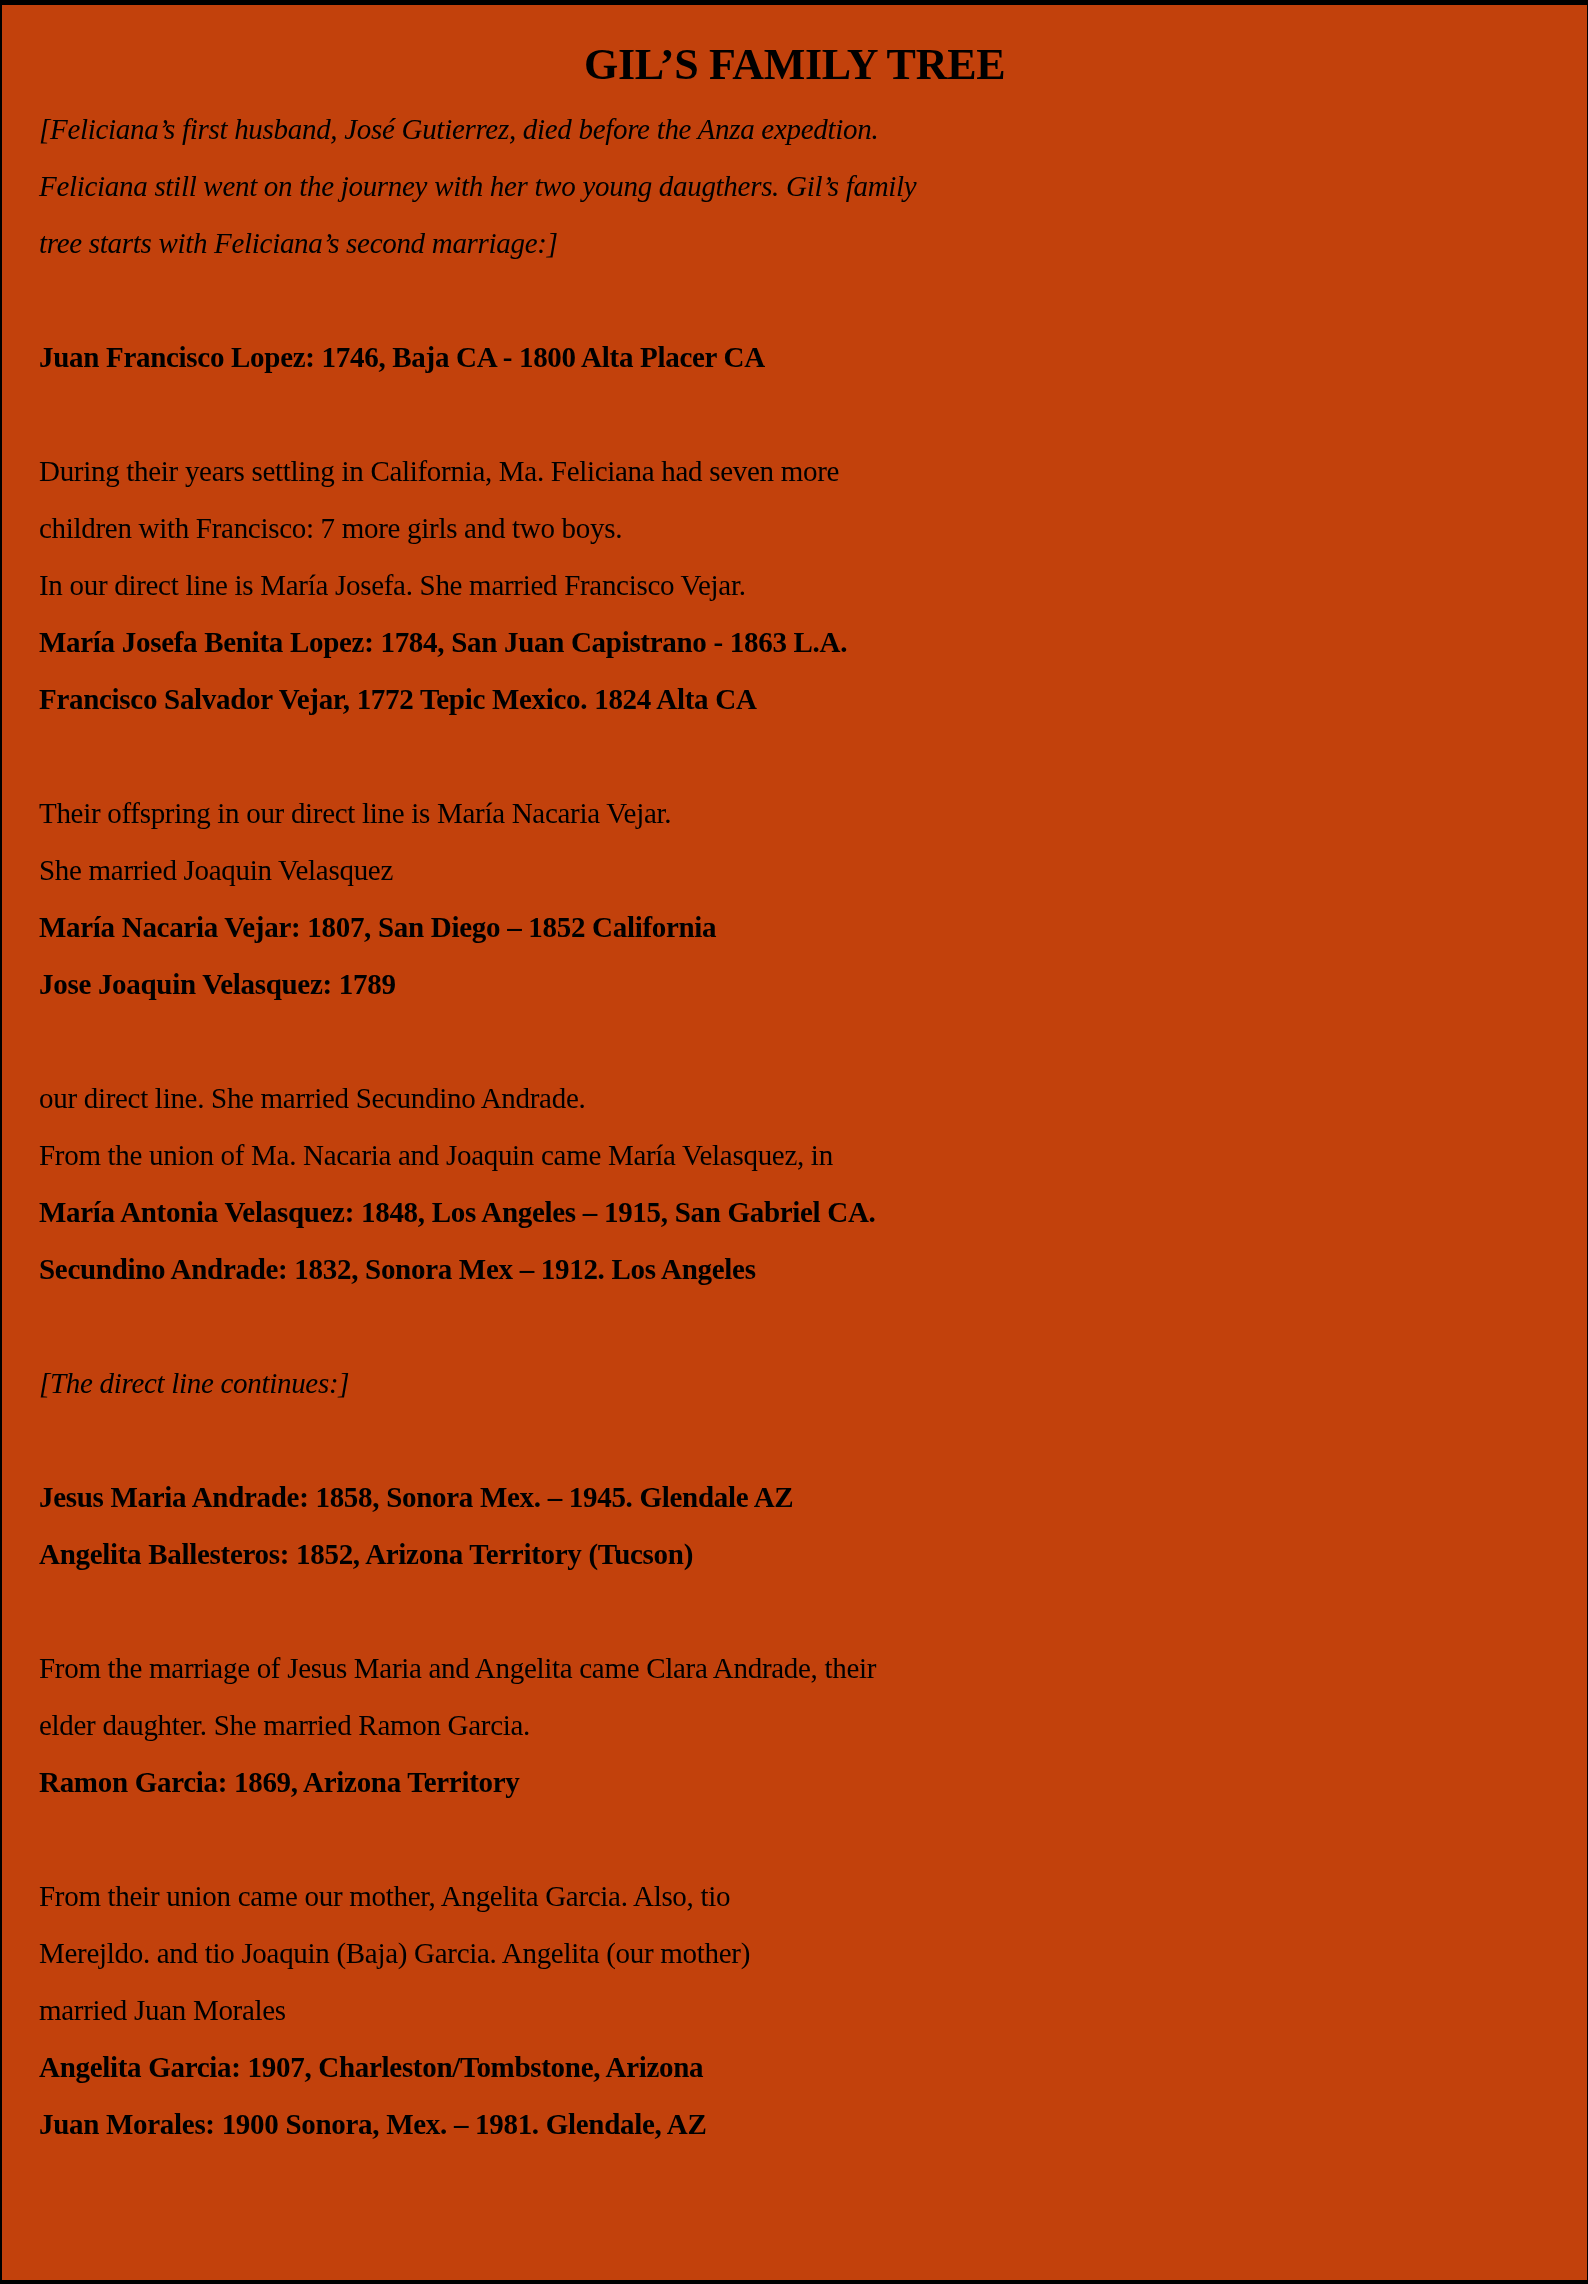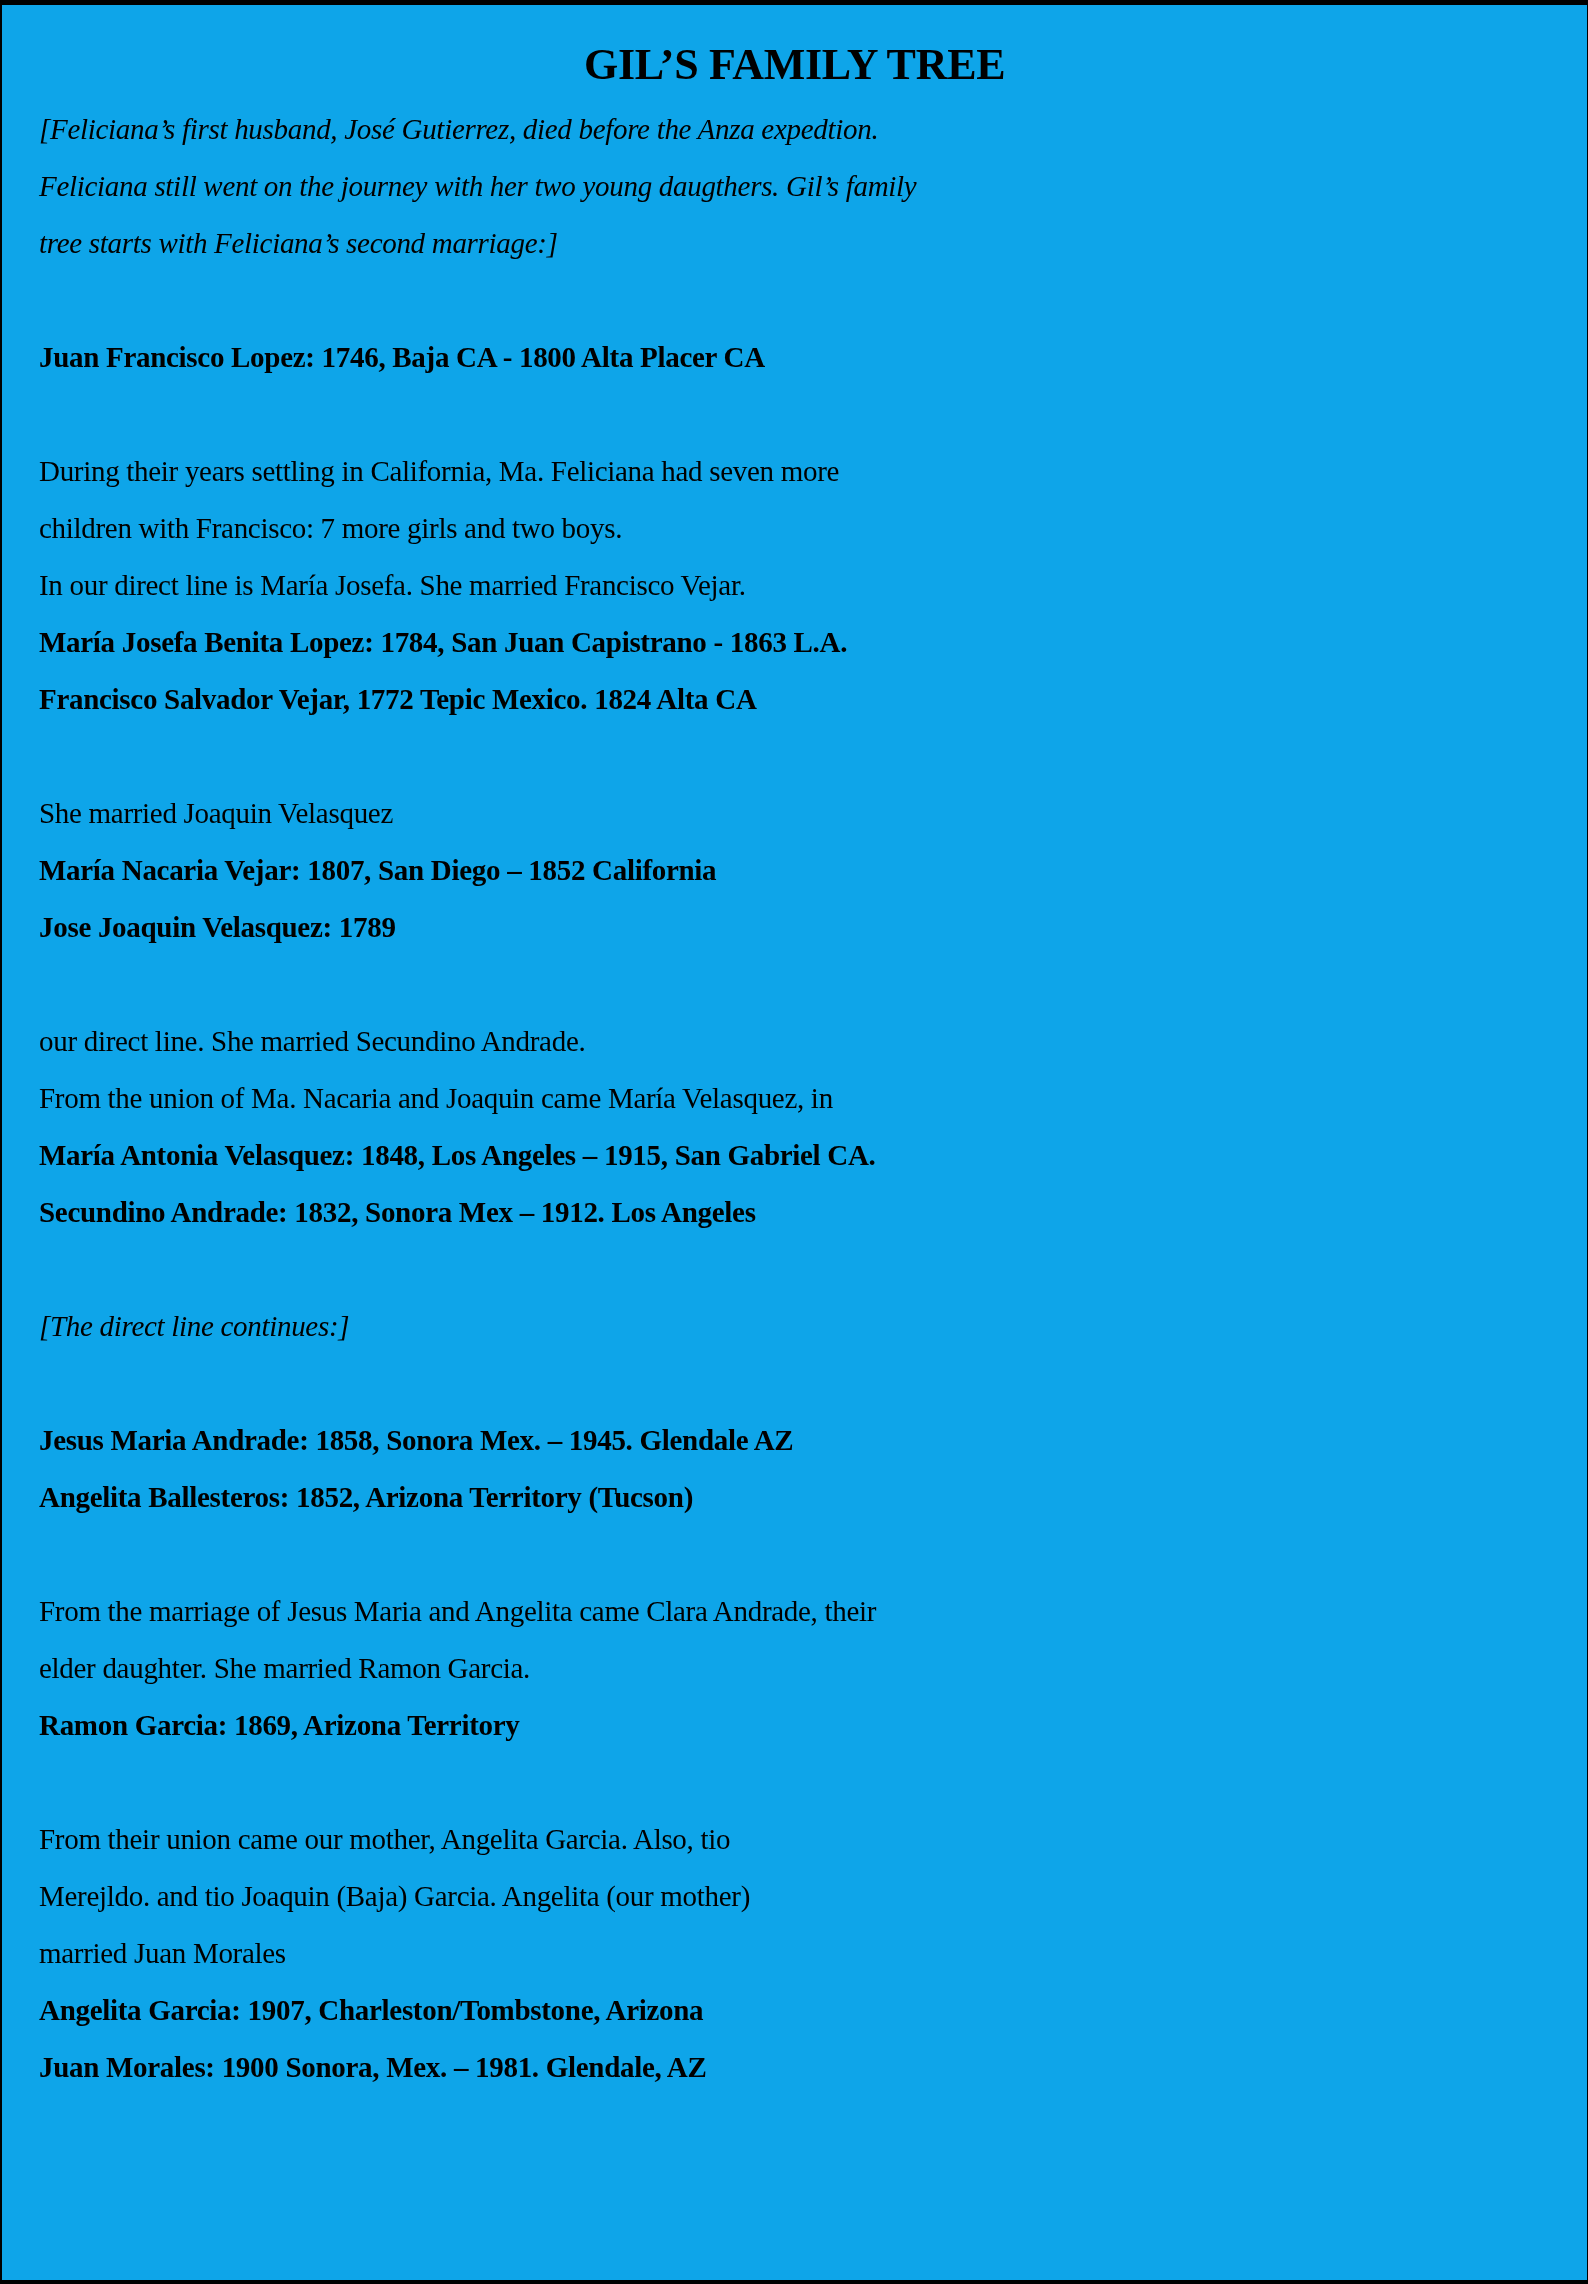--- a/index.html
+++ b/index.html
@@ -5,21 +5,21 @@
   html, body {
     margin: 0;
     padding: 0;
     background: #ffffff;
   }
   .page {
     position: relative;
     width: 1589px;
     height: 2285px;
     box-sizing: border-box;
-    background: #0ea5e9;
+    background: #c2410c;
     border-top: 5.8px solid #000000;
     border-bottom: 5.8px solid #000000;
     border-left: 2.9px solid #000000;
     border-right: 2.9px solid #000000;
     padding: 31px 7.7px 0 37px;
     overflow: hidden;
     font-family: "Liberation Serif", serif;
     color: #000000;
   }
   .line {
@@ -51,20 +51,21 @@
       <div class="line italic">tree starts with Feliciana’s second marriage:]</div>
       <div class="line blank">&nbsp;</div>
       <div class="line bold">Juan Francisco Lopez: 1746, Baja CA - 1800 Alta Placer CA</div>
       <div class="line blank">&nbsp;</div>
       <div class="line regular">During their years settling in California, Ma. Feliciana had seven more</div>
       <div class="line regular">children with Francisco: 7 more girls and two boys.</div>
       <div class="line regular">In our direct line is María Josefa. She married Francisco Vejar.</div>
       <div class="line bold">María Josefa Benita Lopez: 1784, San Juan Capistrano - 1863 L.A.</div>
       <div class="line bold">Francisco Salvador Vejar, 1772 Tepic Mexico. 1824 Alta CA</div>
       <div class="line blank">&nbsp;</div>
+      <div class="line regular">Their offspring in our direct line is María Nacaria Vejar.</div>
       <div class="line regular">She married Joaquin Velasquez</div>
       <div class="line bold">María Nacaria Vejar: 1807, San Diego – 1852 California</div>
       <div class="line bold">Jose Joaquin Velasquez: 1789</div>
       <div class="line blank">&nbsp;</div>
       <div class="line regular">our direct line. She married Secundino Andrade.</div>
       <div class="line regular">From the union of Ma. Nacaria and Joaquin came María Velasquez, in</div>
       <div class="line bold">María Antonia Velasquez: 1848, Los Angeles – 1915, San Gabriel CA.</div>
       <div class="line bold">Secundino Andrade: 1832, Sonora Mex – 1912. Los Angeles</div>
       <div class="line blank">&nbsp;</div>
       <div class="line italic">[The direct line continues:]</div>

